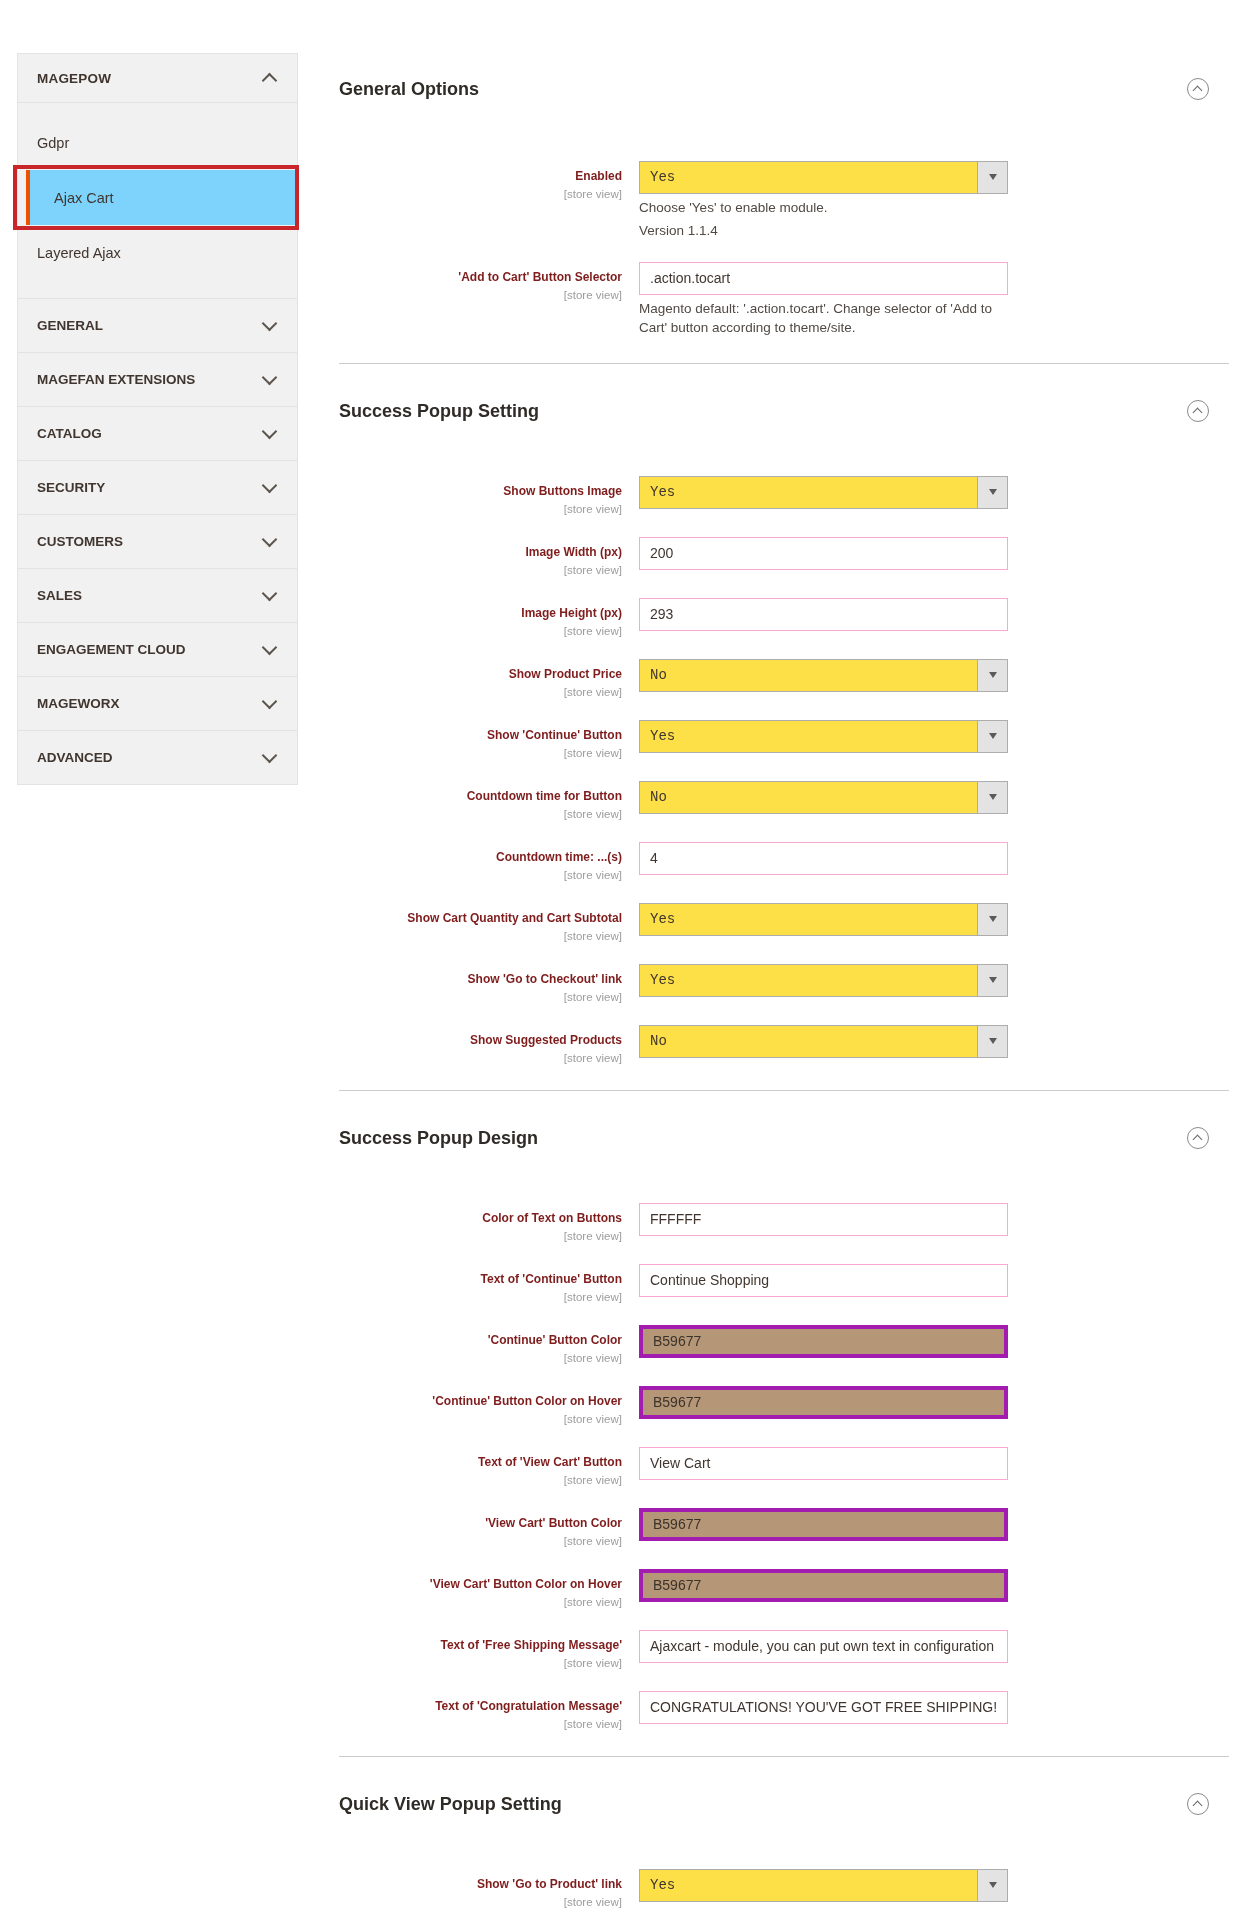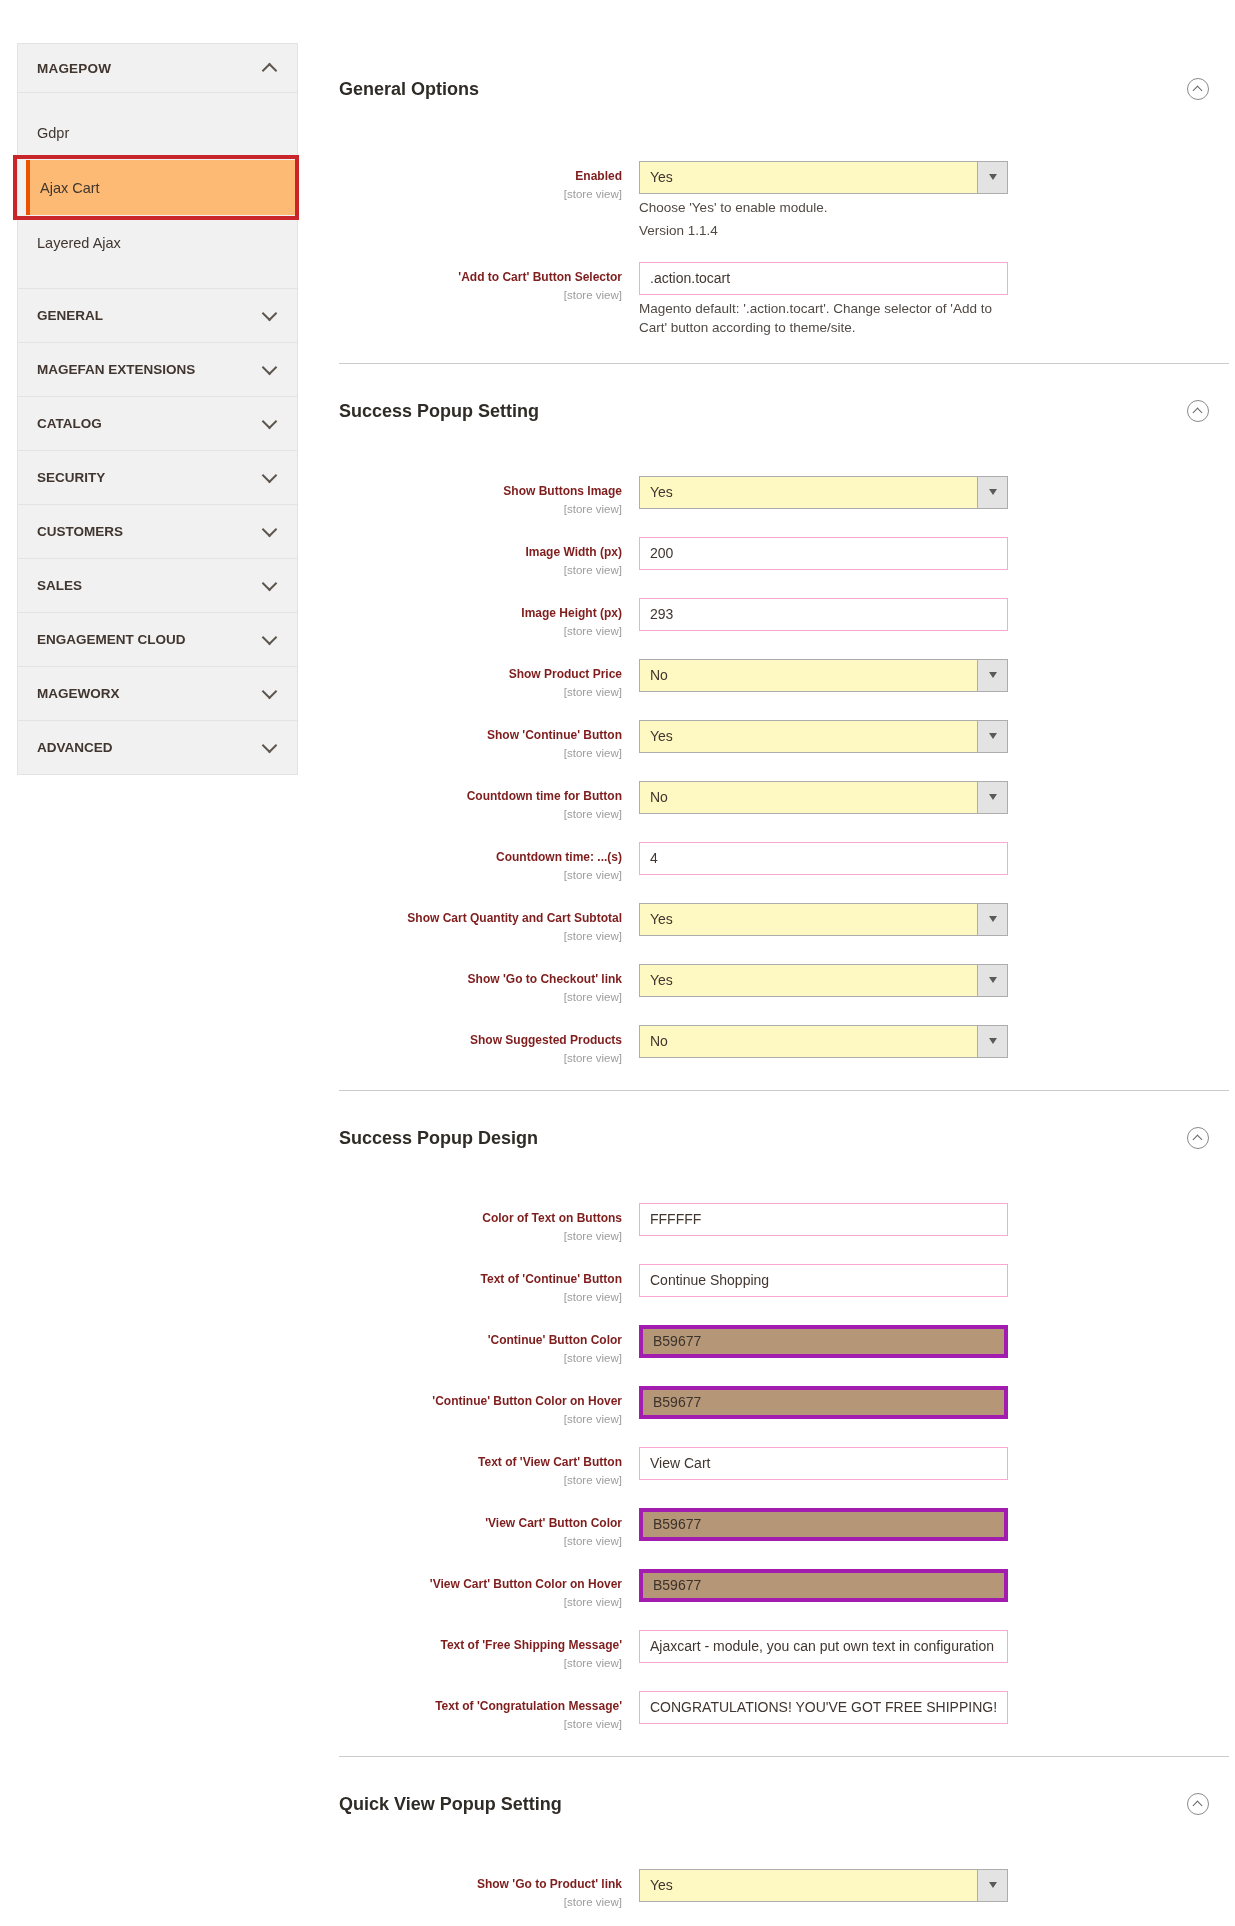--- a/index.html
+++ b/index.html
@@ -3,35 +3,35 @@
 <meta charset="utf-8">
 <style>
   html,body { margin:0; padding:0; }
   body {
     width:1235px; height:1926px; position:relative; overflow:hidden;
     background:#ffffff; font-family:"Liberation Sans", sans-serif; color:#41362f;
   }
 
   
   .sidebar {
-    position:absolute; left:17px; top:43px; width:279px;
+    position:absolute; left:17px; top:53px; width:279px;
     background:#f1f1f1; border:1px solid #e3e3e3;
   }
   .nav-head {
     height:48px; display:flex; align-items:center; justify-content:space-between;
     padding:0 22px 0 19px; font-size:13.5px; font-weight:700; color:#41362f;
     letter-spacing:.2px; border-bottom:1px solid #e3e3e3; cursor:pointer;
   }
   .subnav { padding:12px 0 18px; }
   .sub-item {
     height:55px; display:flex; align-items:center; padding-left:19px;
     font-size:14.5px; color:#41362f; cursor:pointer; position:relative;
   }
   .sub-item.selected {
-    margin-left:8px; background:#fdba74; border-left:4px solid #eb5202; padding-left:10px;
+    margin-left:8px; background:#7dd3fc; border-left:4px solid #eb5202; padding-left:24px;
   }
   .annotation {
     position:absolute; left:-17px; right:-2px; top:-5px; bottom:-5px;
     border:4px solid #c9262c; pointer-events:none;
   }
   .group-item {
     height:53px; display:flex; align-items:center; justify-content:space-between;
     padding:0 22px 0 19px; font-size:13.5px; font-weight:700; color:#41362f;
     border-top:1px solid #e3e3e3; cursor:pointer;
   }
@@ -65,22 +65,22 @@
   .scope { font-size:11.5px; font-weight:400; color:#9d9d9d; margin-top:3px; }
   .input-col { width:369px; flex:none; }
 
   .text-input {
     display:block; width:100%; height:33px; box-sizing:border-box;
     border:1px solid #f9a8d4; background:#fff; padding:0 10px;
     font-size:14px; color:#41362f; font-family:inherit; outline:none;
   }
   .color-input { border:4px solid #a21caf; color:#3a332c; }
   .select-box {
-    height:33px; box-sizing:border-box; border:1px solid #adadad; background:#fef9c3;
-    display:flex; align-items:center; cursor:pointer;
+    height:33px; box-sizing:border-box; border:1px solid #adadad; background:#fde047;
+    display:flex; align-items:center; cursor:pointer;font-family:Liberation Mono, monospace;
   }
   .select-value { flex:1; padding-left:10px; font-size:14px; color:#41362f; }
   .select-arrow {
     width:29px; align-self:stretch; flex:none; border-left:1px solid #adadad; background:#e3e3e3;
     display:flex; align-items:center; justify-content:center;
   }
   .select-arrow::after {
     content:''; border-left:4.5px solid transparent; border-right:4.5px solid transparent;
     border-top:6px solid #5a5a5a;
   }

